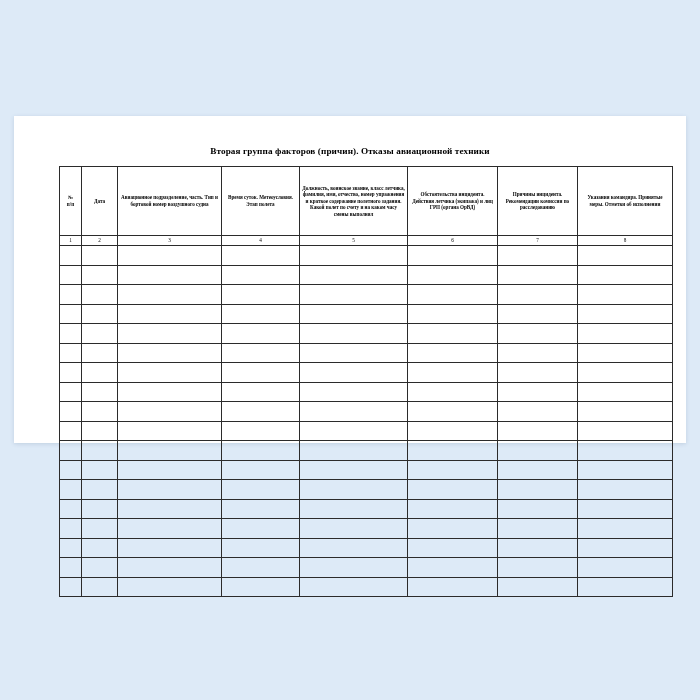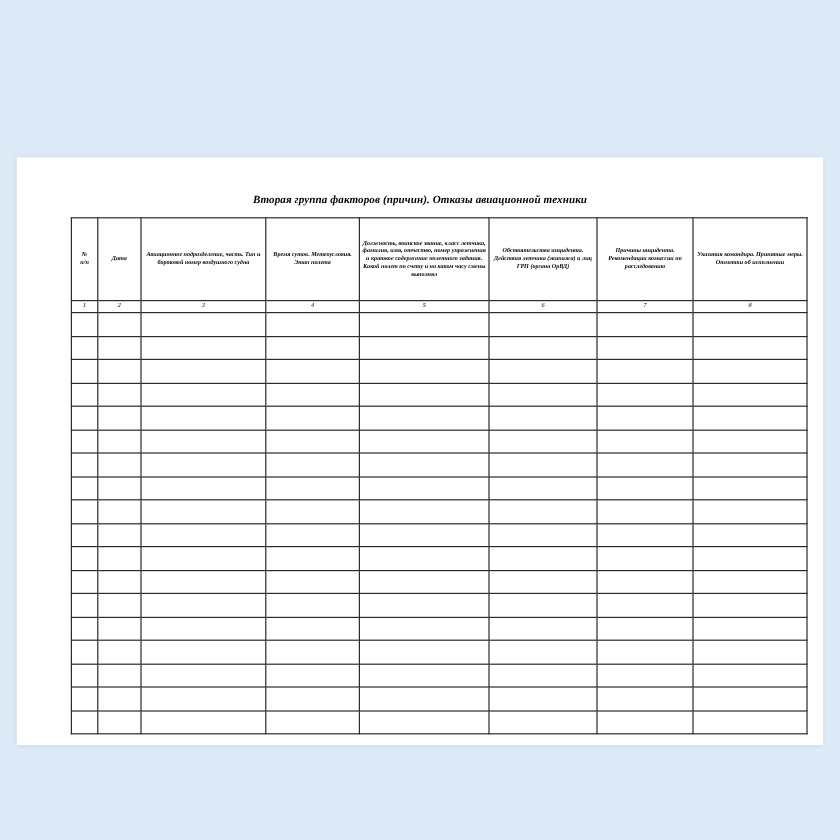--- a/index.html
+++ b/index.html
@@ -14,26 +14,25 @@
     overflow: hidden;
   }
   #stage {
     position: relative;
     width: 700px;
     height: 700px;
   }
   .page-sheet {
     position: absolute;
     left: 14px;
-    top: 131px;
+    top: 116px;
     width: 672px;
-    height: 490px;
+    height: 327px;
     background: #ffffff;
     box-shadow: 0 1px 4px rgba(60, 90, 130, 0.18);
-    font-style: italic;
   }
   .doc-title {
     position: absolute;
     left: 0;
     top: 30px;
     width: 100%;
     text-align: center;
     font-size: 9.2px;
     font-weight: bold;
     color: #000;

